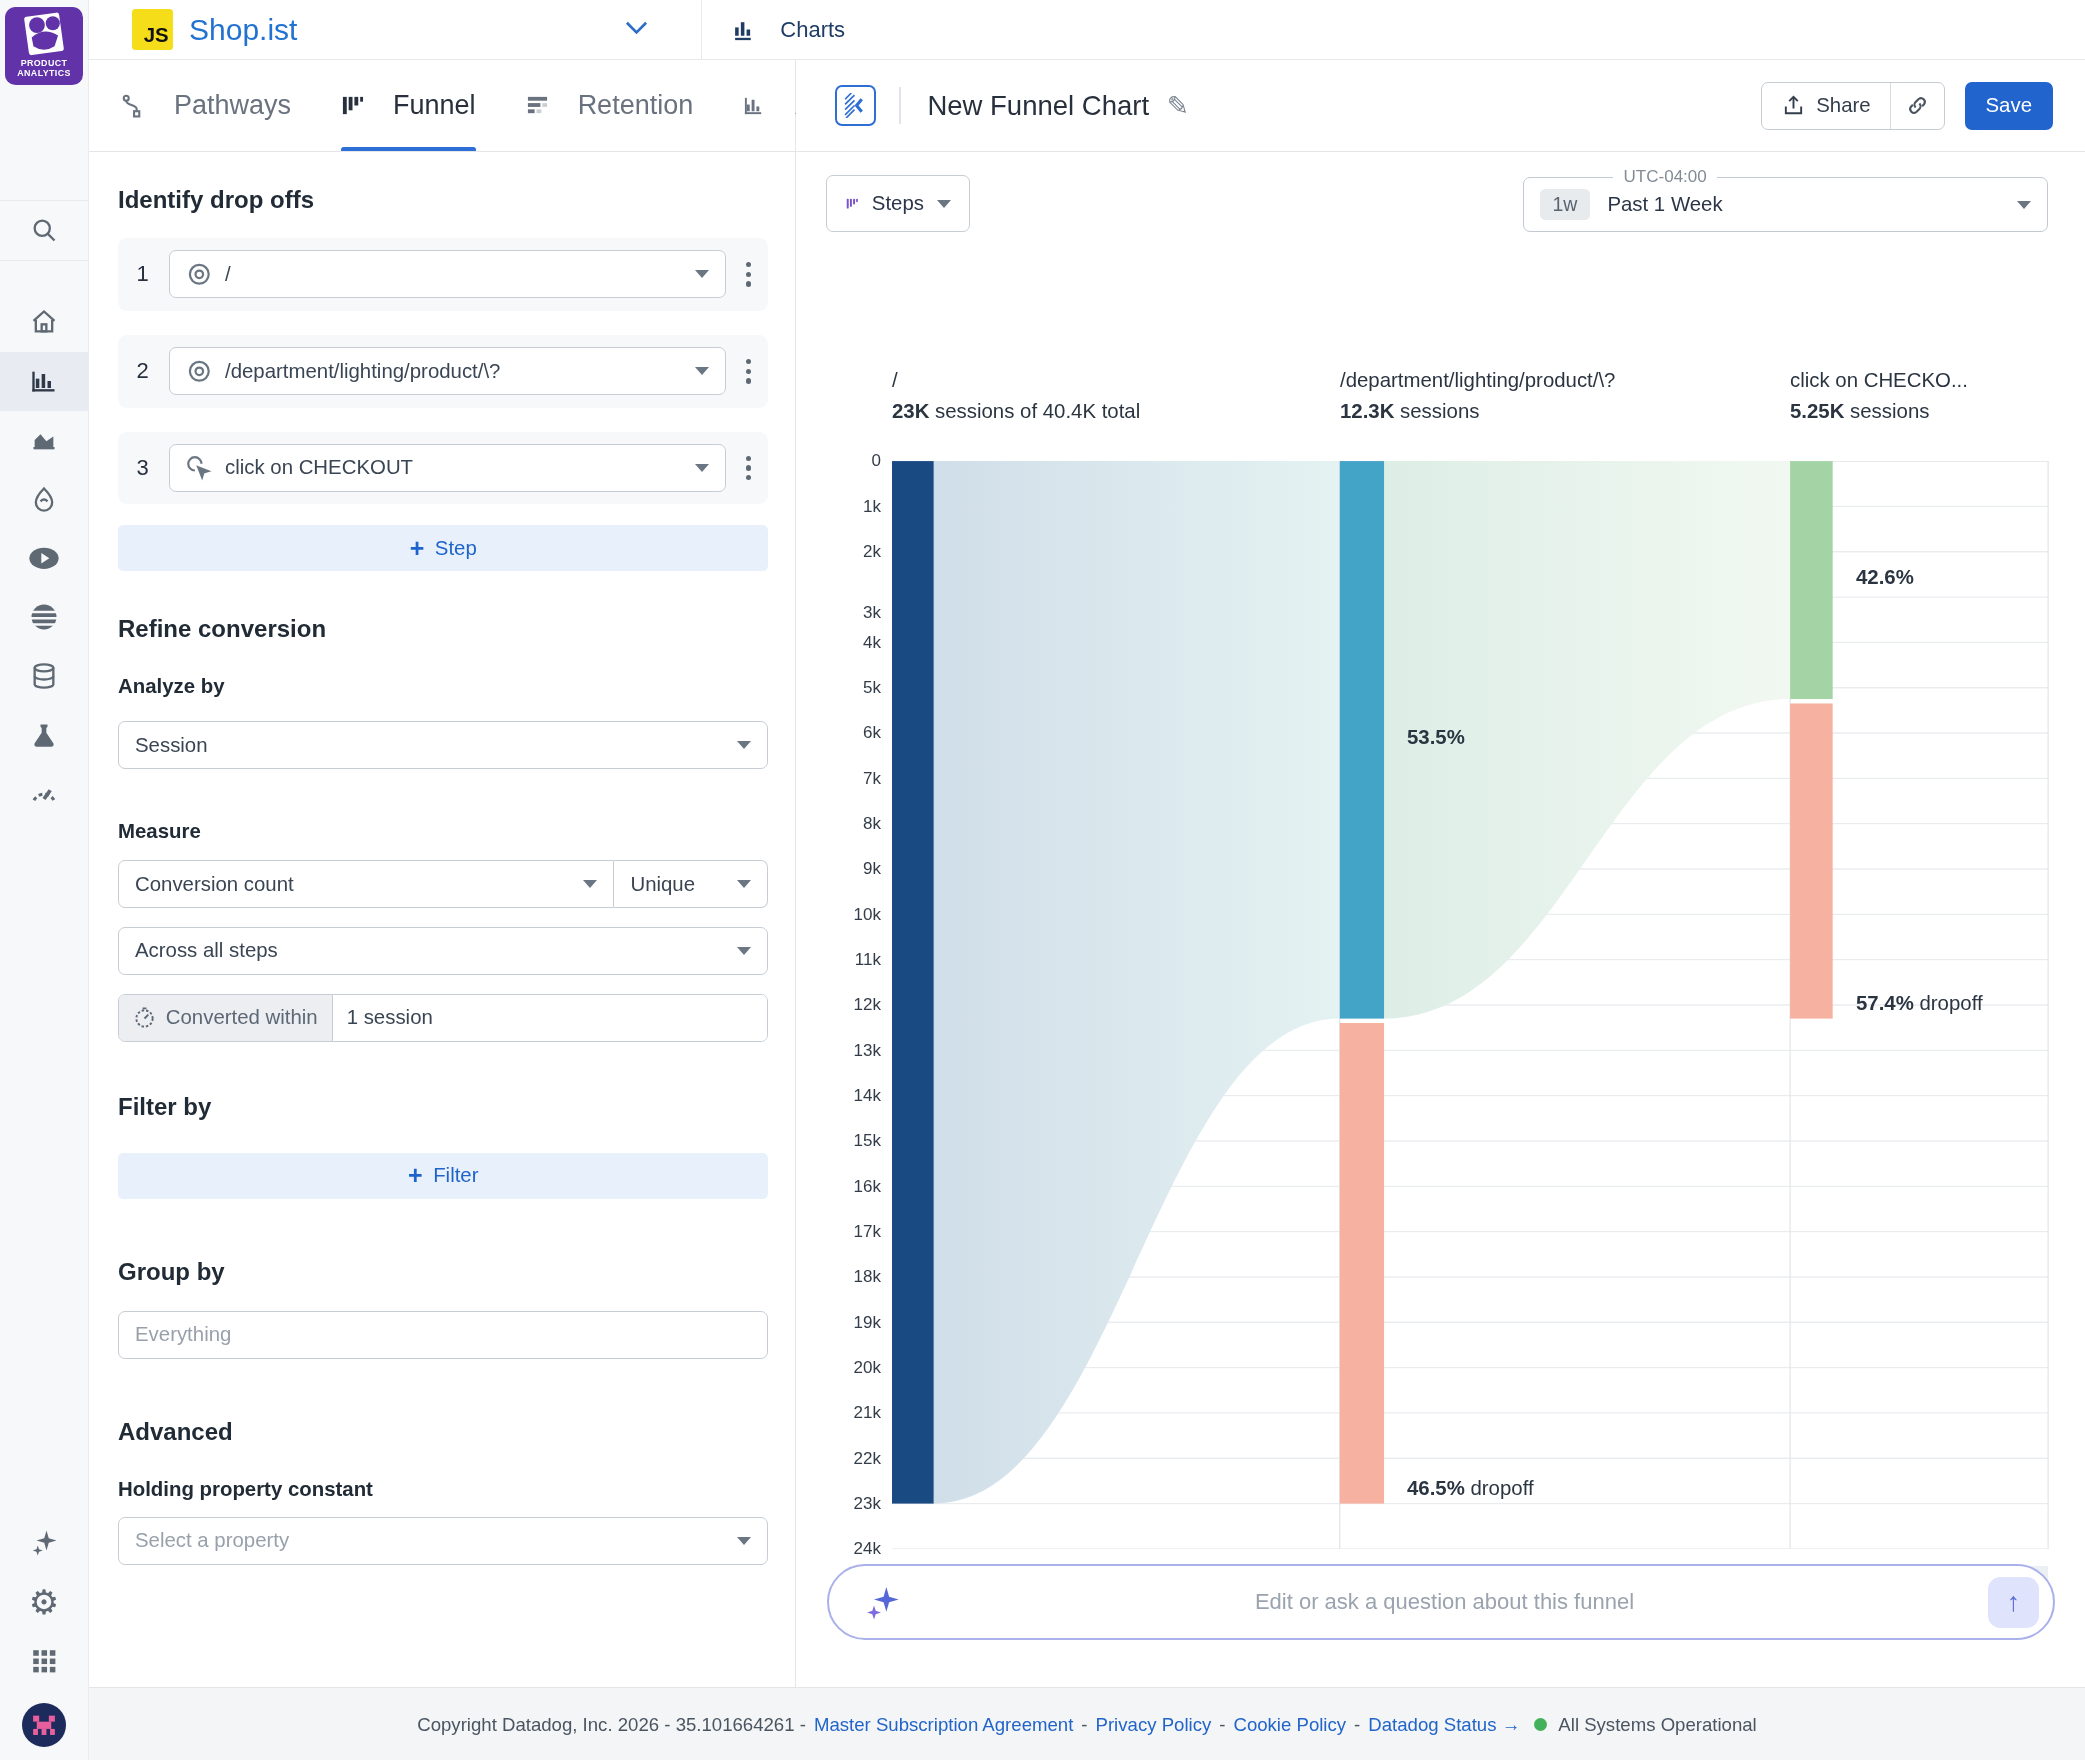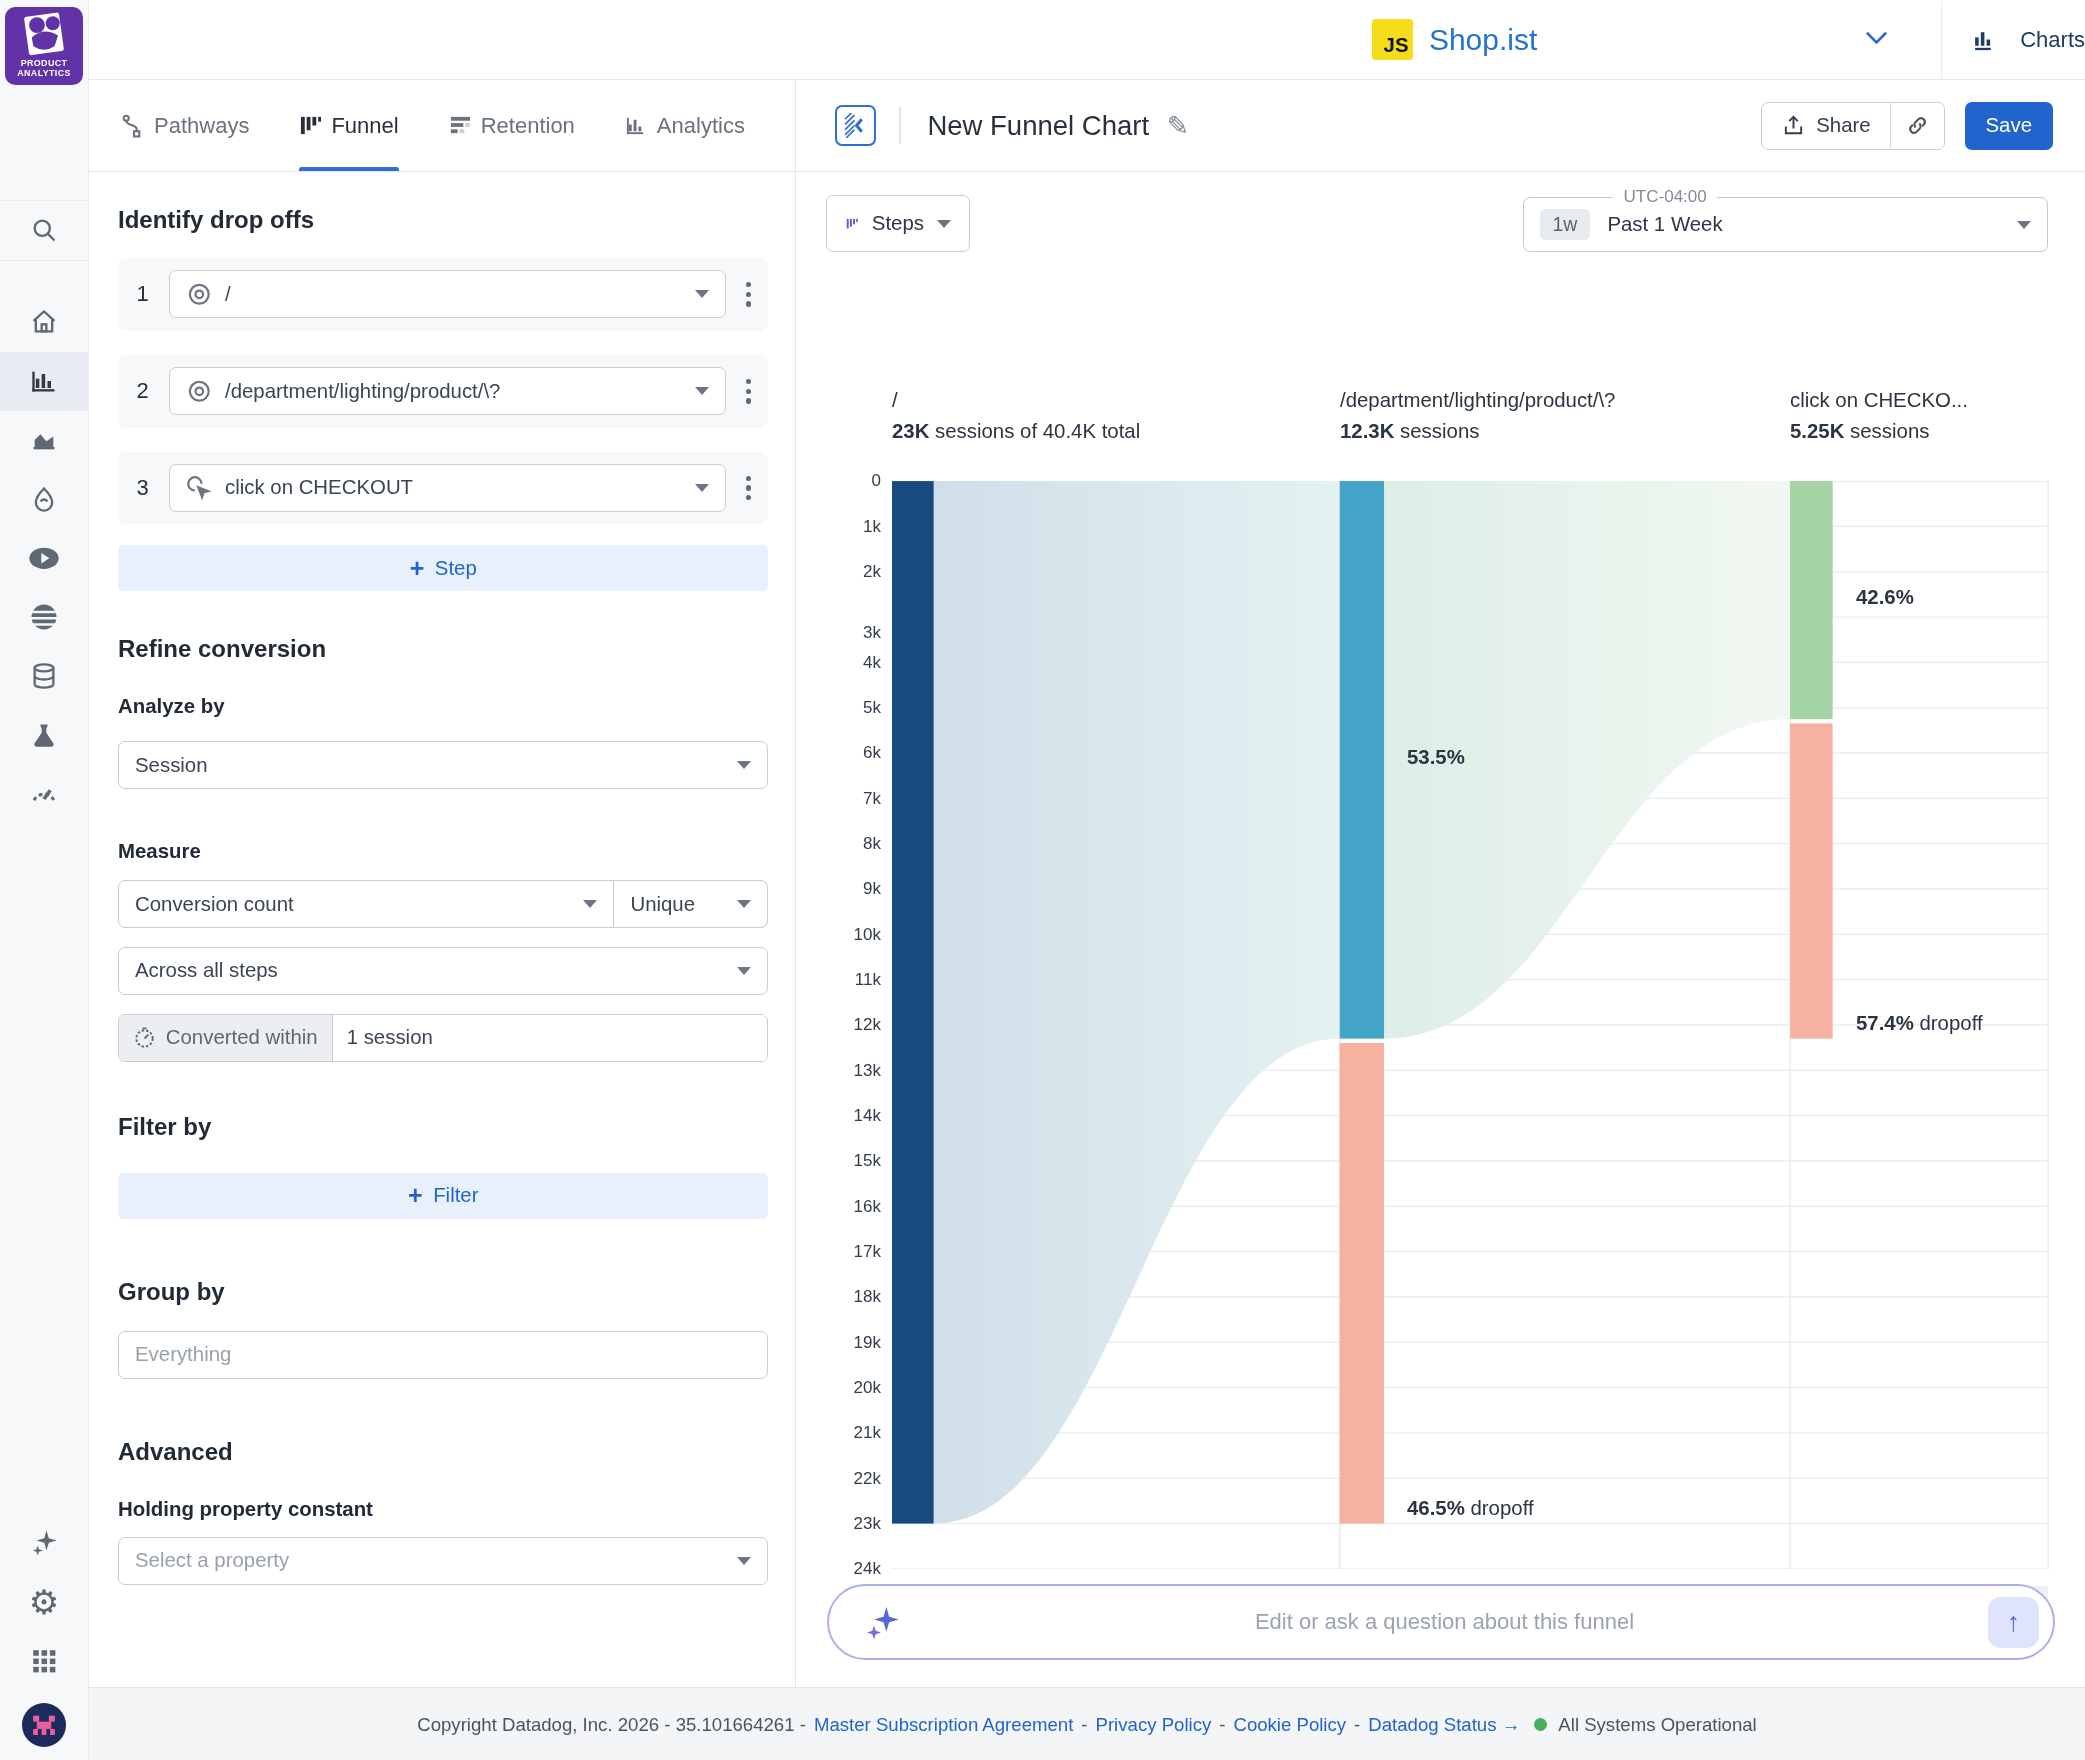--- a/index.html
+++ b/index.html
@@ -13,33 +13,33 @@
   .logo-badge svg { position:absolute; top:3.5px; left:8.9px; }
   .logo-badge .logo-text { position:relative; font-size:8.9px; font-weight:bold; color:#fff; text-align:center; line-height:9.8px; padding-bottom:6.2px; letter-spacing:0.4px; }
   .rail-sep { width:89px; height:0.9px; background:#e8eaec; }
   .rail-item { width:89px; height:59px; display:flex; align-items:center; justify-content:center; color:#5f6974; }
   .rail-item.active { background:#e8ebf1; color:#2f3947; }
   .rail-spacer { flex:1; }
   .rail-avatar { width:44px; height:44px; border-radius:50%; background:#1d2a5c; margin:12.4px 0 14px; display:flex; align-items:center; justify-content:center; }
 
   
   .rest { flex:1; display:flex; flex-direction:column; min-width:0; }
-  .topbar { height:80px; background:#fff; border-bottom:0.9px solid #e7e9ec; display:flex; align-items:center; flex-shrink:0;justify-content:flex-end; }
+  .topbar { height:60px; background:#fff; border-bottom:0.9px solid #e7e9ec; display:flex; align-items:center; flex-shrink:0; }
   .js-badge { width:41px; height:41px; background:#f5de19; border-radius:3.5px; margin-left:43px; display:flex; align-items:flex-end; justify-content:flex-end; padding:0 4.4px 2.7px 0; font-weight:bold; font-size:20.4px; color:#111; }
   .workspace-name { font-size:30px; color:#2273d1; font-weight:500; margin-left:16px; }
   .ws-chevron { margin-left:328px; }
   .topbar-divider { width:0.9px; height:78px; background:#e7e9ec; margin-left:53px; }
   .charts-tab { display:flex; align-items:center; gap:23px; margin-left:30px; color:#1e3c64; font-size:22px; font-weight:500; }
 
   .content { flex:1; display:flex; min-height:0; }
 
   
   .panel { width:707px; background:#fff; border-right:0.9px solid #e4e6e9; display:flex; flex-direction:column; flex-shrink:0; }
   .tabsrow { height:92px; border-bottom:0.9px solid #e4e6e9; display:flex; align-items:stretch; padding-left:31px; gap:50px; flex-shrink:0; }
-  .ptab { display:flex; align-items:center; gap:9px; font-size:22px; color:#69727e; position:relative; }
+  .ptab { display:flex; align-items:center; gap:29px; font-size:27px; color:#69727e; position:relative; }
   .ptab.active { color:#27303c; font-weight:500; }
   .ptab.active .underline { position:absolute; bottom:0; left:0; right:0; height:4.4px; background:#2d6fd6; border-radius:2.7px 2.7px 0 0; }
   .panel-scroll { flex:1; padding:34px 26.6px 0 29px; overflow:hidden; }
   .sec-heading { font-size:24px; font-weight:bold; color:#212b36; }
   .sub-label { font-size:20.4px; font-weight:bold; color:#212b36; }
   .step-card { background:#f7f8fa; border-radius:8.9px; padding:12.4px 14px; display:flex; align-items:center; gap:16px; margin-top:24px; }
   .step-num { width:21px; text-align:center; font-size:22px; color:#27313e; font-weight:500; }
   .select { flex:1; height:48px; background:#fff; border:0.9px solid #c7cdd5; border-radius:7px; display:flex; align-items:center; padding:0 16px; gap:12.4px; font-size:20.4px; color:#3a4554; }
   .caret { width:0; height:0; border-left:7px solid transparent; border-right:7px solid transparent; border-top:8.9px solid #6b7683; margin-left:auto; flex-shrink:0; }
   .kebab { display:flex; flex-direction:column; gap:4.4px; padding:3.5px; }

